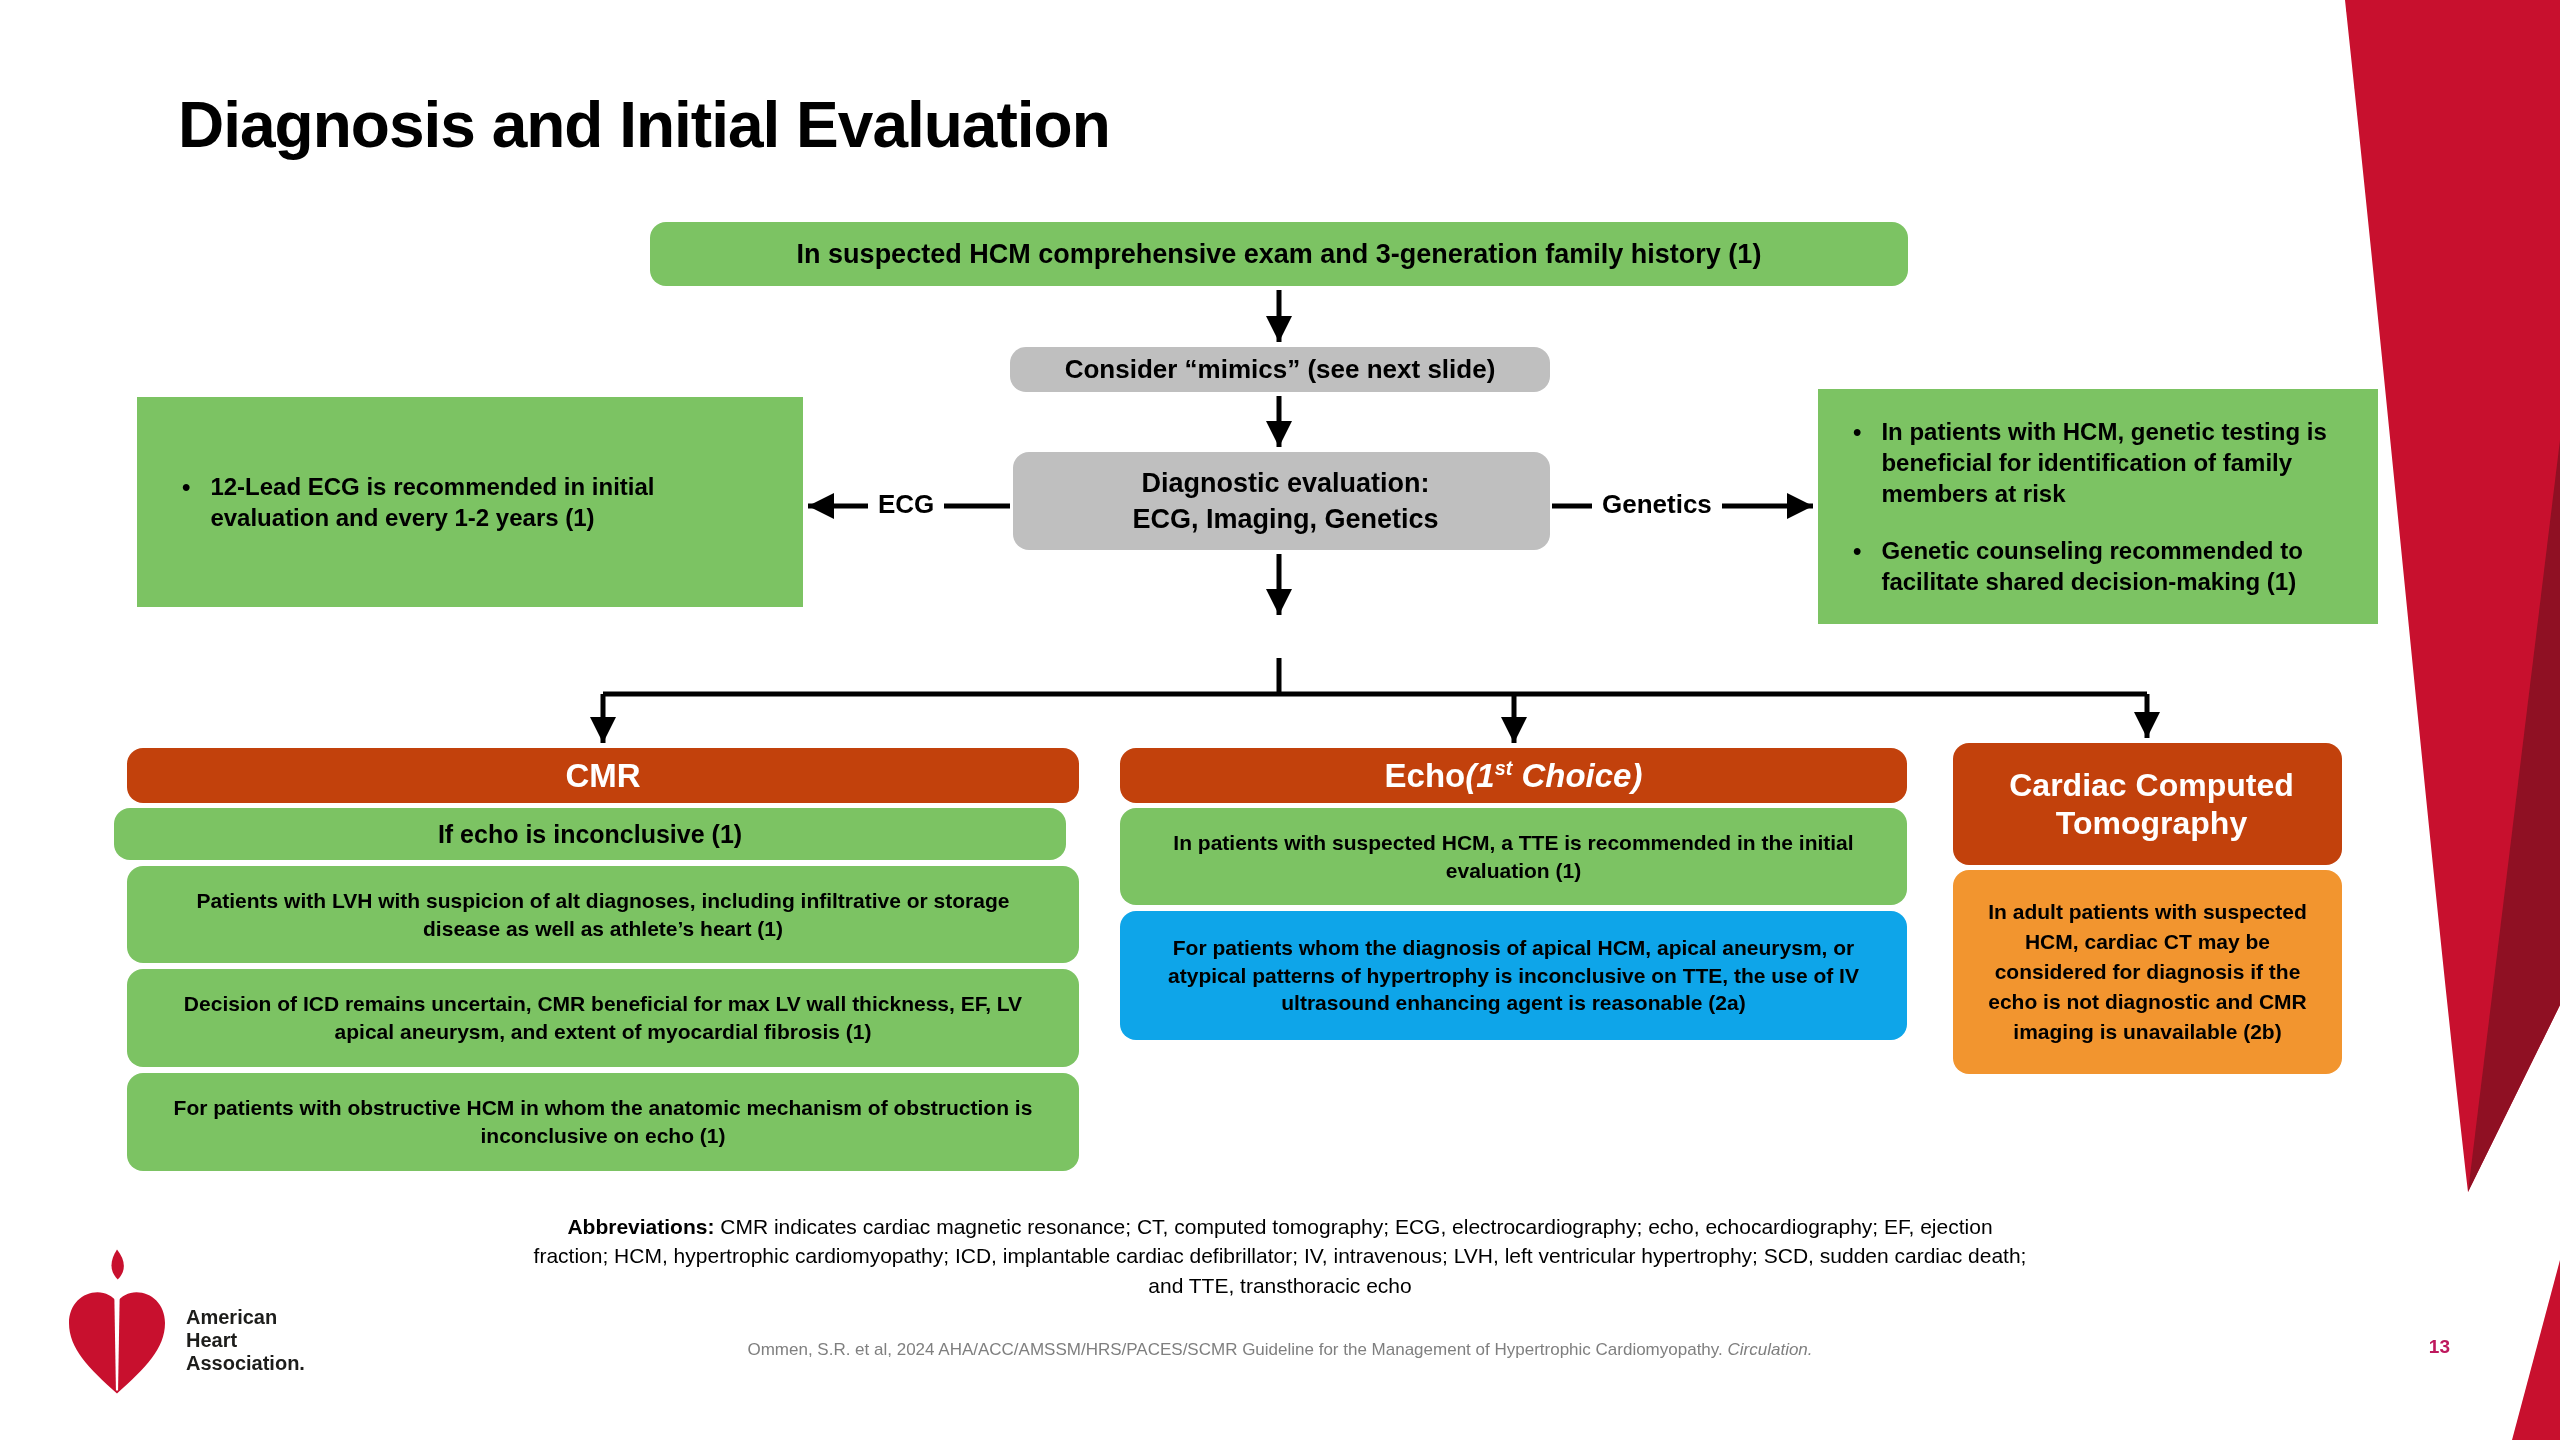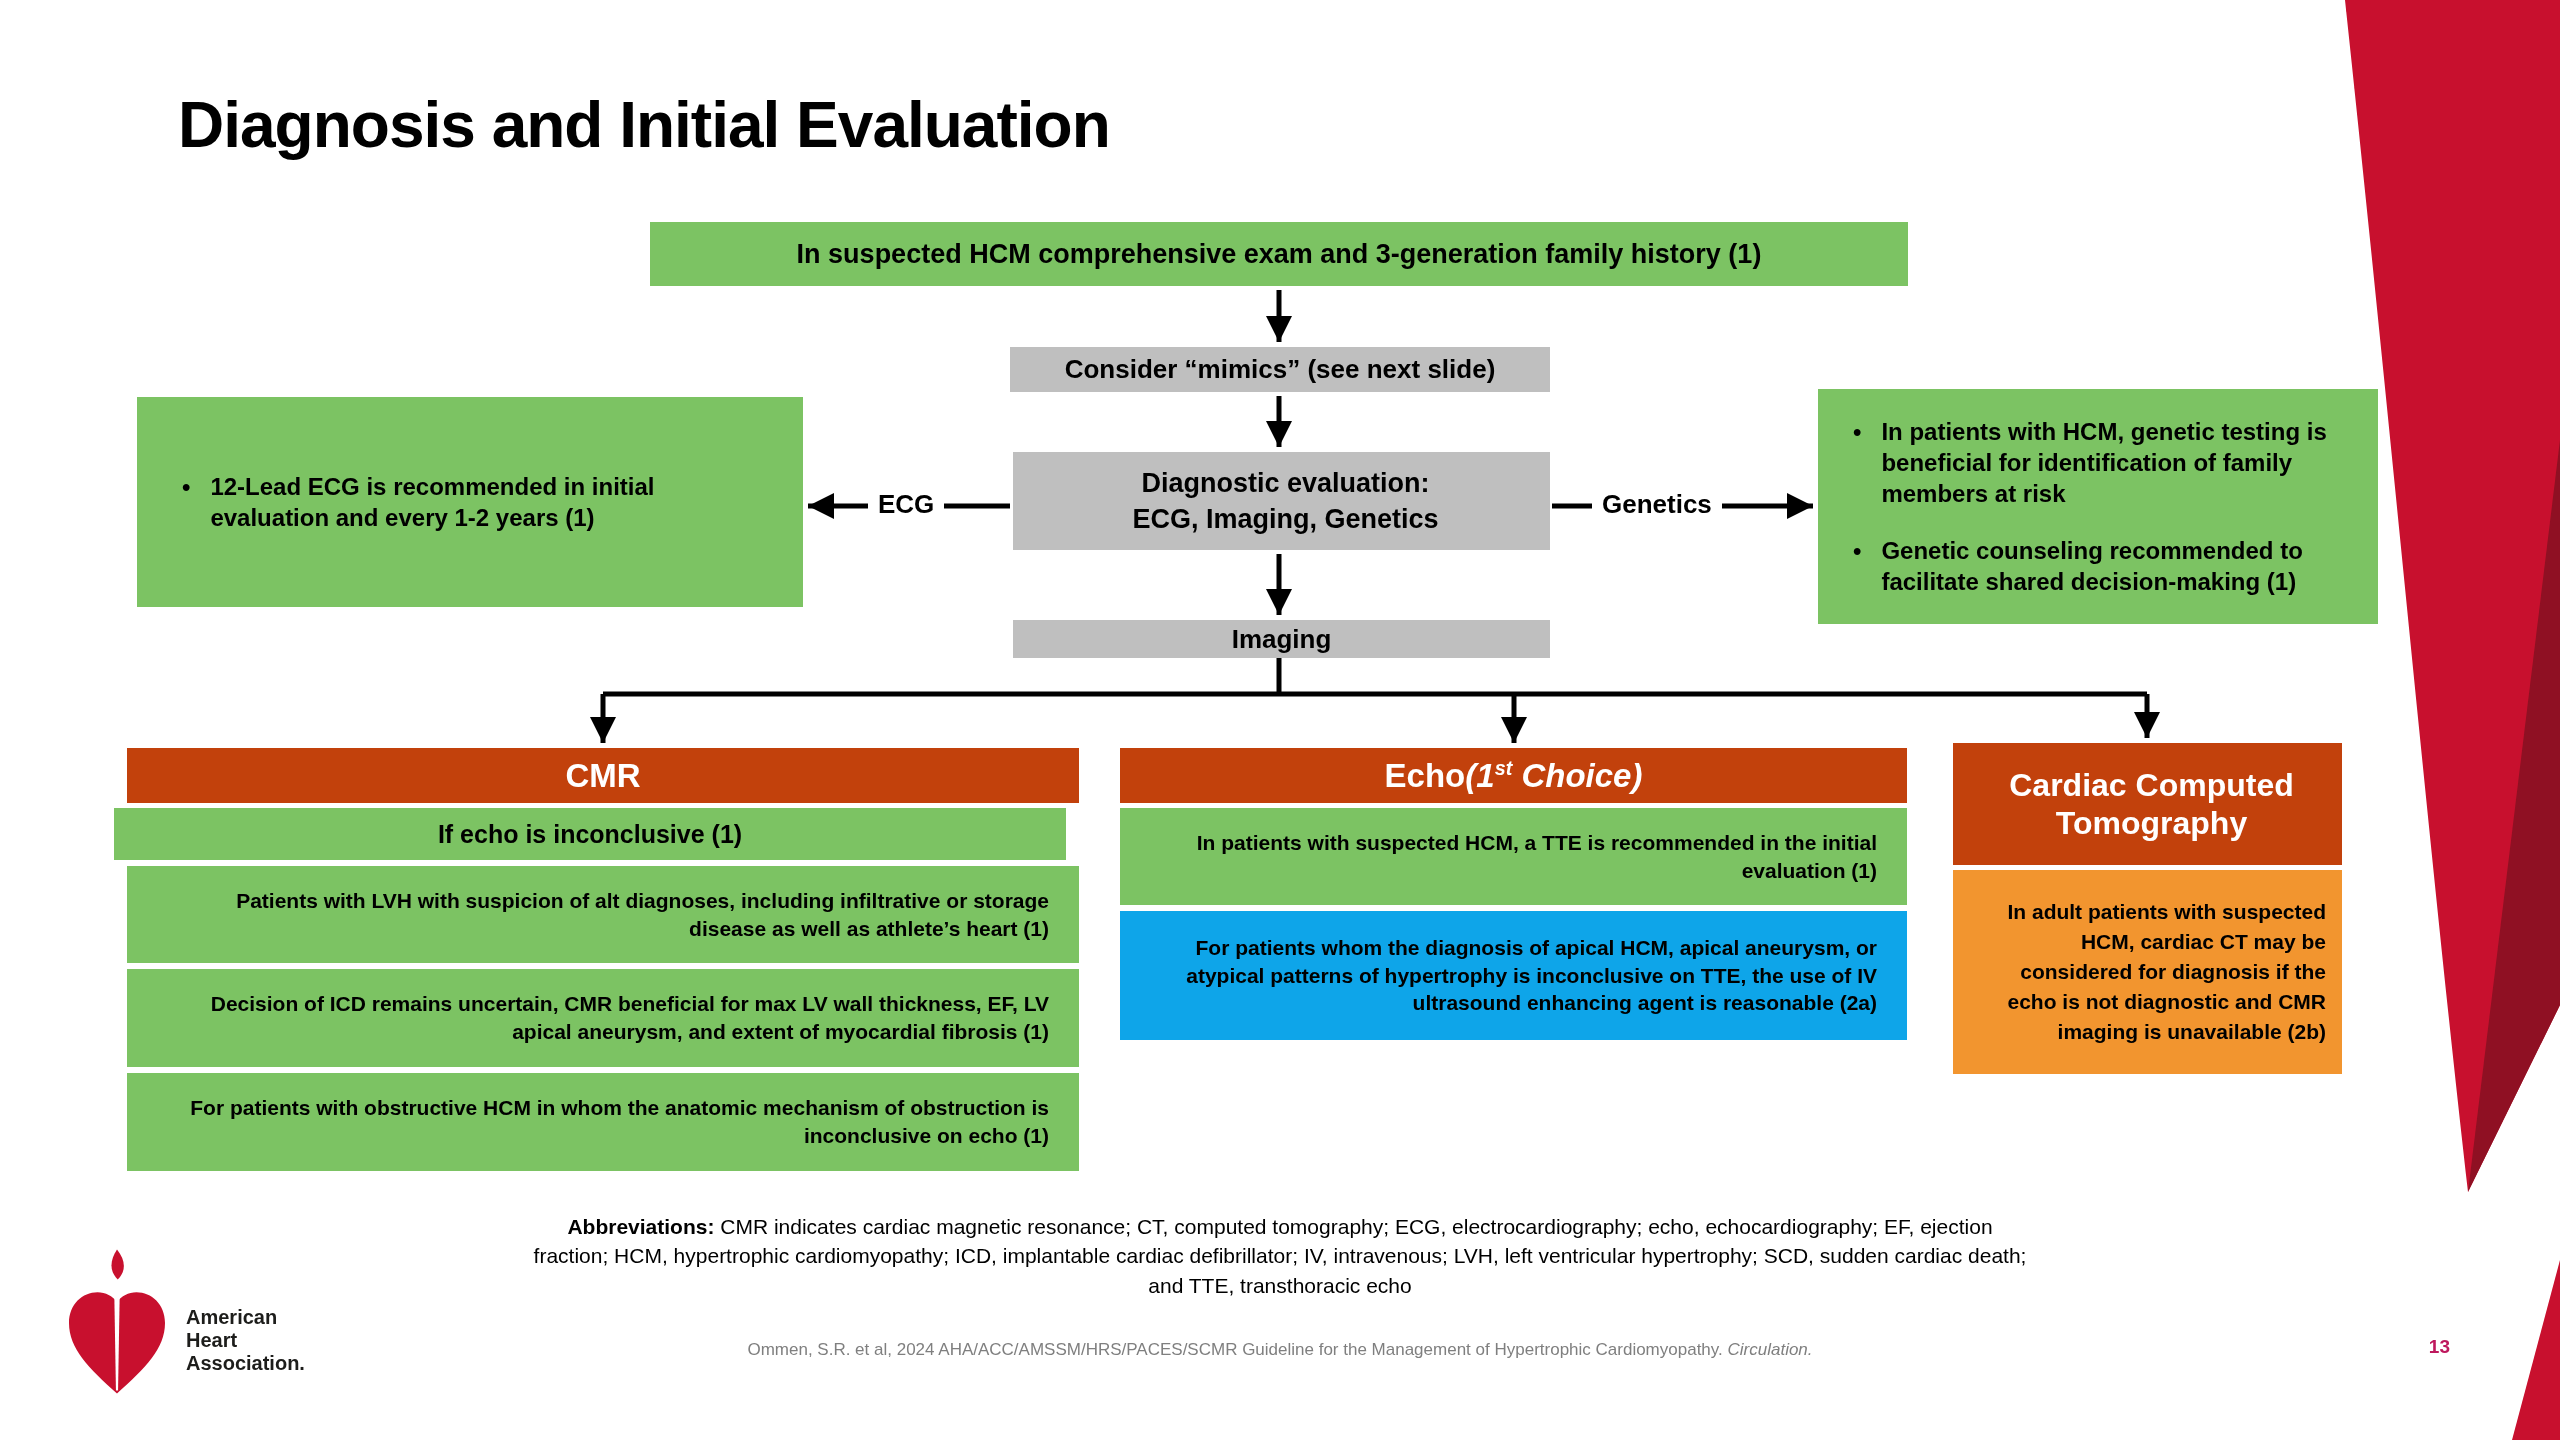--- a/index.html
+++ b/index.html
@@ -1,19 +1,19 @@
 <!DOCTYPE html>
 <html><head>
 <meta charset="utf-8">
 <style>
   * { margin:0; padding:0; box-sizing:border-box; }
   body { font-family:"Liberation Sans", sans-serif; background:#fff; }
   .slide { position:relative; width:2560px; height:1440px; background:#fff; overflow:hidden; }
   .abs { position:absolute; }
-  .box { display:flex; align-items:center; justify-content:center; text-align:right; color:#000; font-weight:bold; }
+  .box { display:flex; align-items:center; justify-content:center; text-align:center; color:#000; font-weight:bold;border-radius:16px; }
   .col { flex-direction:column;padding-left:8px; }
   .col-box { line-height:1.32; padding:6px 30px; }
   .green  { background:#7CC363; }
   .gray   { background:#BFBFBF; }
   .dark   { background:#c2410c; color:#fff; }
   .yellow { background:#0ea5e9; }
   .orange { background:#F2952F; }
   .title { font-size:64px; font-weight:bold; letter-spacing:-1px; color:#000; white-space:nowrap; }
   .arrow-label { background:#fff; font-weight:bold; font-size:26px; padding:2px 10px; color:#000; }
   .bullet-row { display:flex; align-items:flex-start; text-align:left; line-height:1.3; }
@@ -80,21 +80,20 @@
 
   <div class="abs green" style="left:1818px; top:389px; width:560px; height:235px; display:flex; flex-direction:column; justify-content:center; gap:26px; padding:0 35px; font-weight:bold; font-size:24px;">
     <div class="bullet-row">
         <span>In patients with HCM, genetic testing is beneficial for identification of family members at risk</span>
       </div>
     <div class="bullet-row">
         <span>Genetic counseling recommended to facilitate shared decision-making (1)</span>
       </div>
   </div>
 
-  <div class="abs box gray" style="left:1013px; top:620px; width:537px; height:38px; font-size:26px;">Imaging</div>
 
   <div class="abs box dark" style="left:127px; top:748px; width:952px; height:55px; font-size:33px;">CMR</div>
   <div class="abs box green col-box" style="left:114px; top:808px; width:952px; height:52px; font-size:25px;">If echo is inconclusive (1)</div>
   <div class="abs box green col-box" style="left:127px; top:866px; width:952px; height:97px; font-size:21px;">Patients with LVH with suspicion of alt diagnoses, including infiltrative or storage disease as well as athlete’s heart (1)</div>
   <div class="abs box green col-box" style="left:127px; top:969px; width:952px; height:98px; font-size:21px;">Decision of ICD remains uncertain, CMR beneficial for max LV wall thickness, EF, LV apical aneurysm, and extent of myocardial fibrosis (1)</div>
   <div class="abs box green col-box" style="left:127px; top:1073px; width:952px; height:98px; font-size:21px;">For patients with obstructive HCM in whom the anatomic mechanism of obstruction is inconclusive on echo (1)</div>
 
   <div class="abs box dark" style="left:1120px; top:748px; width:787px; height:55px; font-size:33px;">
     <span>Echo </span>
     <span class="ital">

